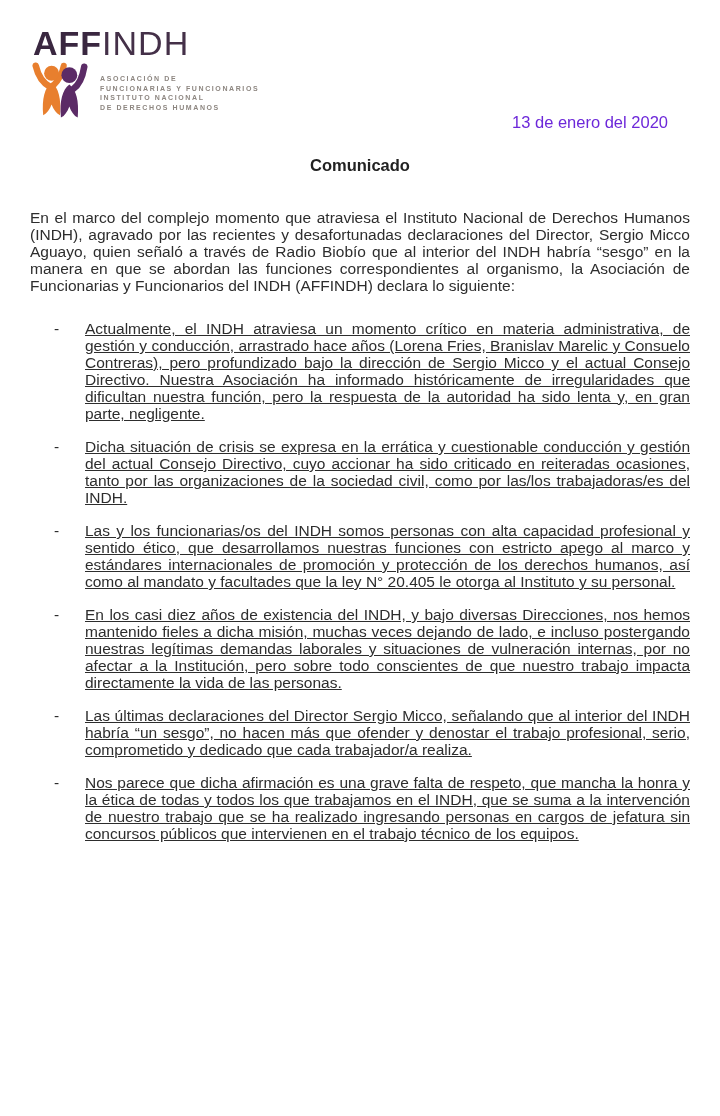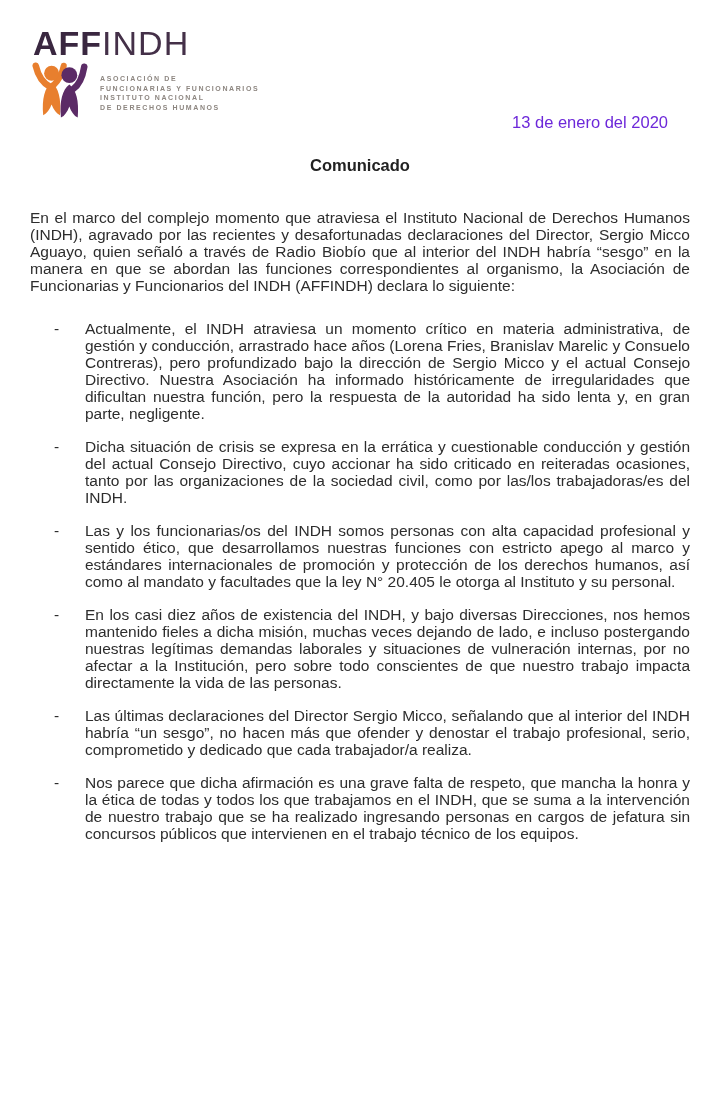--- a/index.html
+++ b/index.html
@@ -69,20 +69,21 @@
   }
   ul.points li{display:flex;margin:0 0 16px 0;}
   ul.points li .dash{
     flex:0 0 55px;
     box-sizing:border-box;
     padding-left:24px;
   }
   ul.points li .btext{
     flex:1;
     text-align:justify;
+    text-decoration:underline;
   }
 </style>
 </head>
 <body>
 
 <div class="page">
 
   <div class="header">
     <div class="logo">
       <div class="brand">

